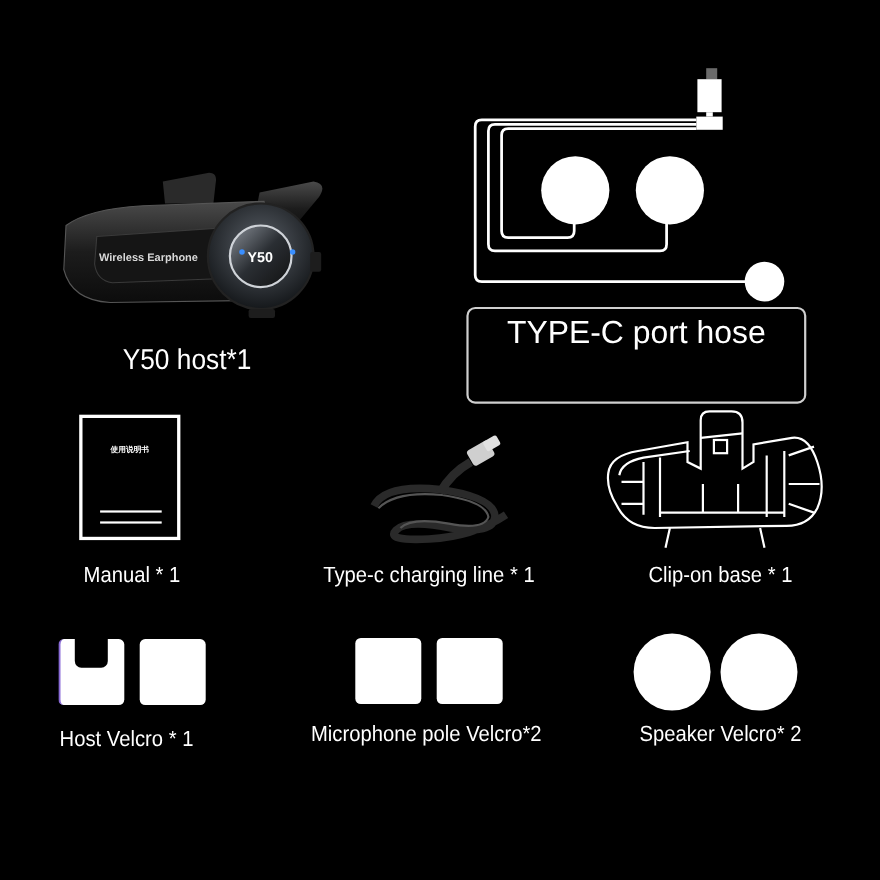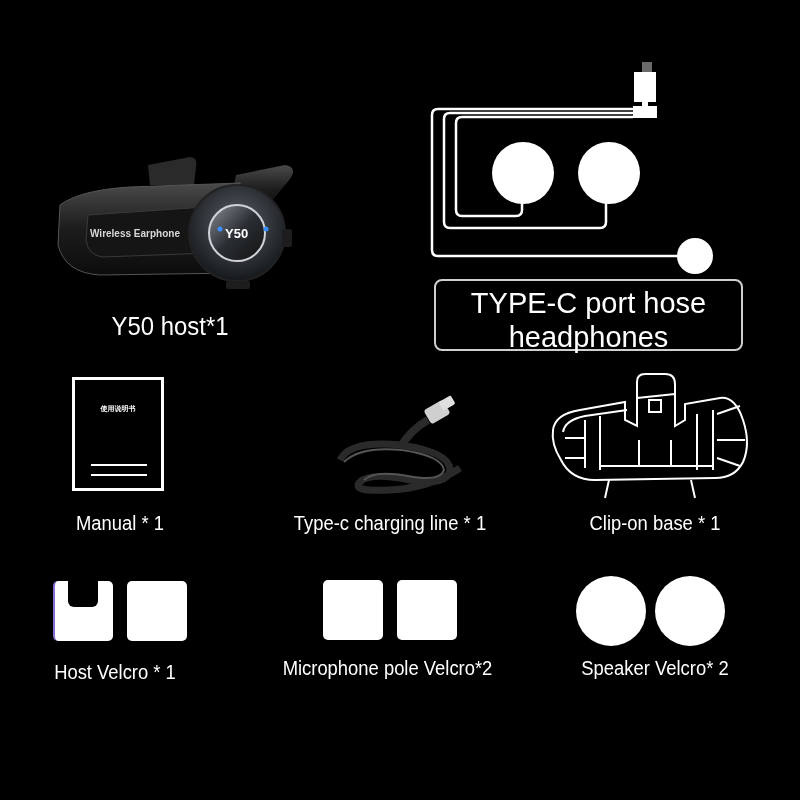--- a/index.html
+++ b/index.html
@@ -1,21 +1,21 @@
 <!DOCTYPE html>
 <html><head>
 <meta charset="utf-8">
 <style>
   html, body { margin:0; padding:0; background:#000; }
   body { width:800px; height:800px; position:relative; overflow:hidden; font-family:"Liberation Sans", sans-serif; color:#fff; }
   .abs { position:absolute; }
   .label { position:absolute; color:#fff; white-space:nowrap; text-align:center; transform:scaleX(0.92); transform-origin:center; }
   .lbl-sm { font-size:20px; }
   .lbl-md { font-size:26px; }
-  .hp-box { position:absolute; left:434px; top:279px; width:309px; height:72px; border:2px solid #cfcfcf; border-radius:8px; box-sizing:border-box; text-align:center; font-size:29px; line-height:34px; padding-top:5px; }
+  .hp-box { position:absolute; left:424px; top:279px; width:309px; height:88px; border:2px solid #cfcfcf; border-radius:8px; box-sizing:border-box; text-align:center; font-size:29px; line-height:34px; padding-top:5px; }
   .white { background:#fff; }
 </style>
 </head>
 <body>
 
 <div class="abs" style="left:40px;top:145px;width:260px;height:150px;text-align:right;">
   <svg width="260" height="150" viewBox="0 0 260 150">
     <defs>
       <linearGradient id="bodyG" x1="0" y1="0" x2="0" y2="1">
         <stop offset="0" stop-color="#4a4a4a"></stop>
@@ -57,21 +57,20 @@
     <path d="M213 49 L18 49 Q12 49 12 55 L12 190 Q12 196 18 196 L265 196" stroke="#fff" stroke-width="2.5" fill="none"></path>
     <path d="M213 53 L30 53 Q24 53 24 59 L24 162 Q24 168 30 168 L180 168 Q186 168 186 162 L186 142" stroke="#fff" stroke-width="2.5" fill="none"></path>
     <path d="M213 57 L42 57 Q36 57 36 63 L36 150 Q36 156 42 156 L96 156 Q102 156 102 150 L102 142" stroke="#fff" stroke-width="2.5" fill="none"></path>
     <circle cx="103" cy="113" r="31" fill="#fff"></circle>
     <circle cx="189" cy="113" r="31" fill="#fff"></circle>
     <circle cx="275" cy="196" r="18" fill="#fff"></circle>
   </svg>
 </div>
 <div class="hp-box">
   <div>TYPE-C port hose</div>
-  <div>headphones</div>
 </div>
 
 <div class="abs" style="left:72px;top:377px;width:92px;height:114px;border:3px solid #fff;box-sizing:border-box;">
   <div style="position:absolute;left:0;right:0;top:24px;text-align:center;font-size:7px;font-weight:bold;">使用说明书</div>
   <div class="white" style="position:absolute;left:16px;width:56px;top:84px;height:2px;"></div>
   <div class="white" style="position:absolute;left:16px;width:56px;top:94px;height:2px;"></div>
 </div>
 <div class="label lbl-sm" style="left:50px;top:512px;width:140px;">Manual * 1</div>
 
 <div class="abs" style="left:330px;top:390px;width:150px;height:110px;">

